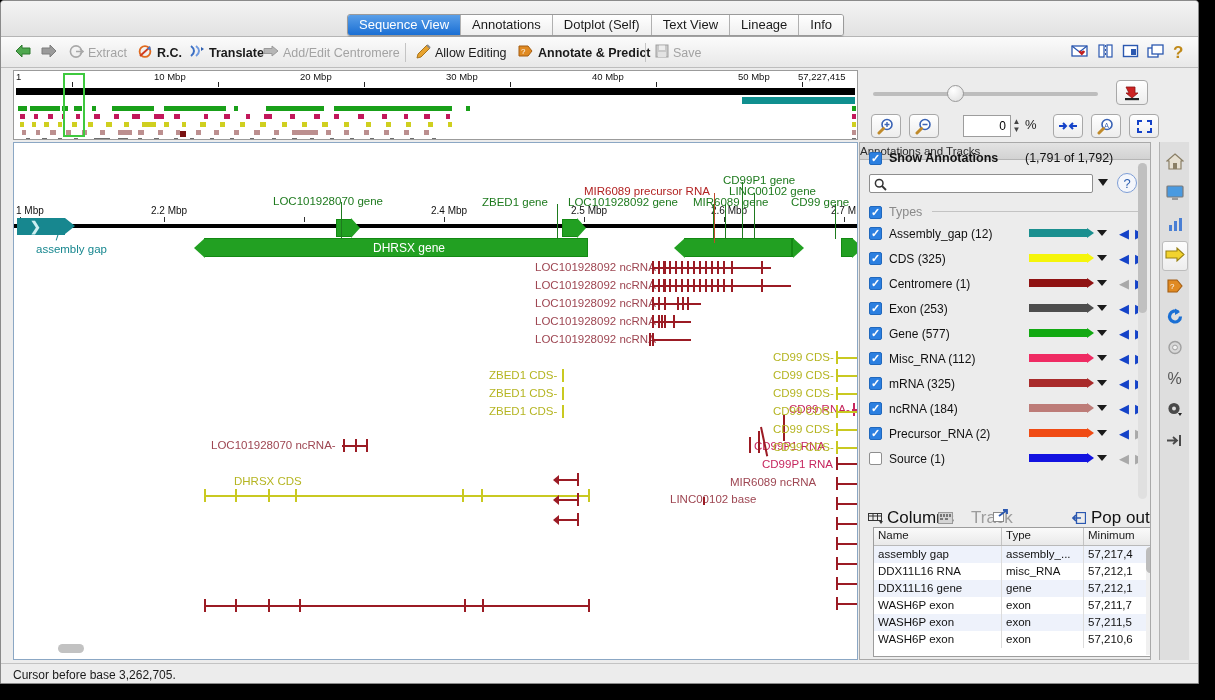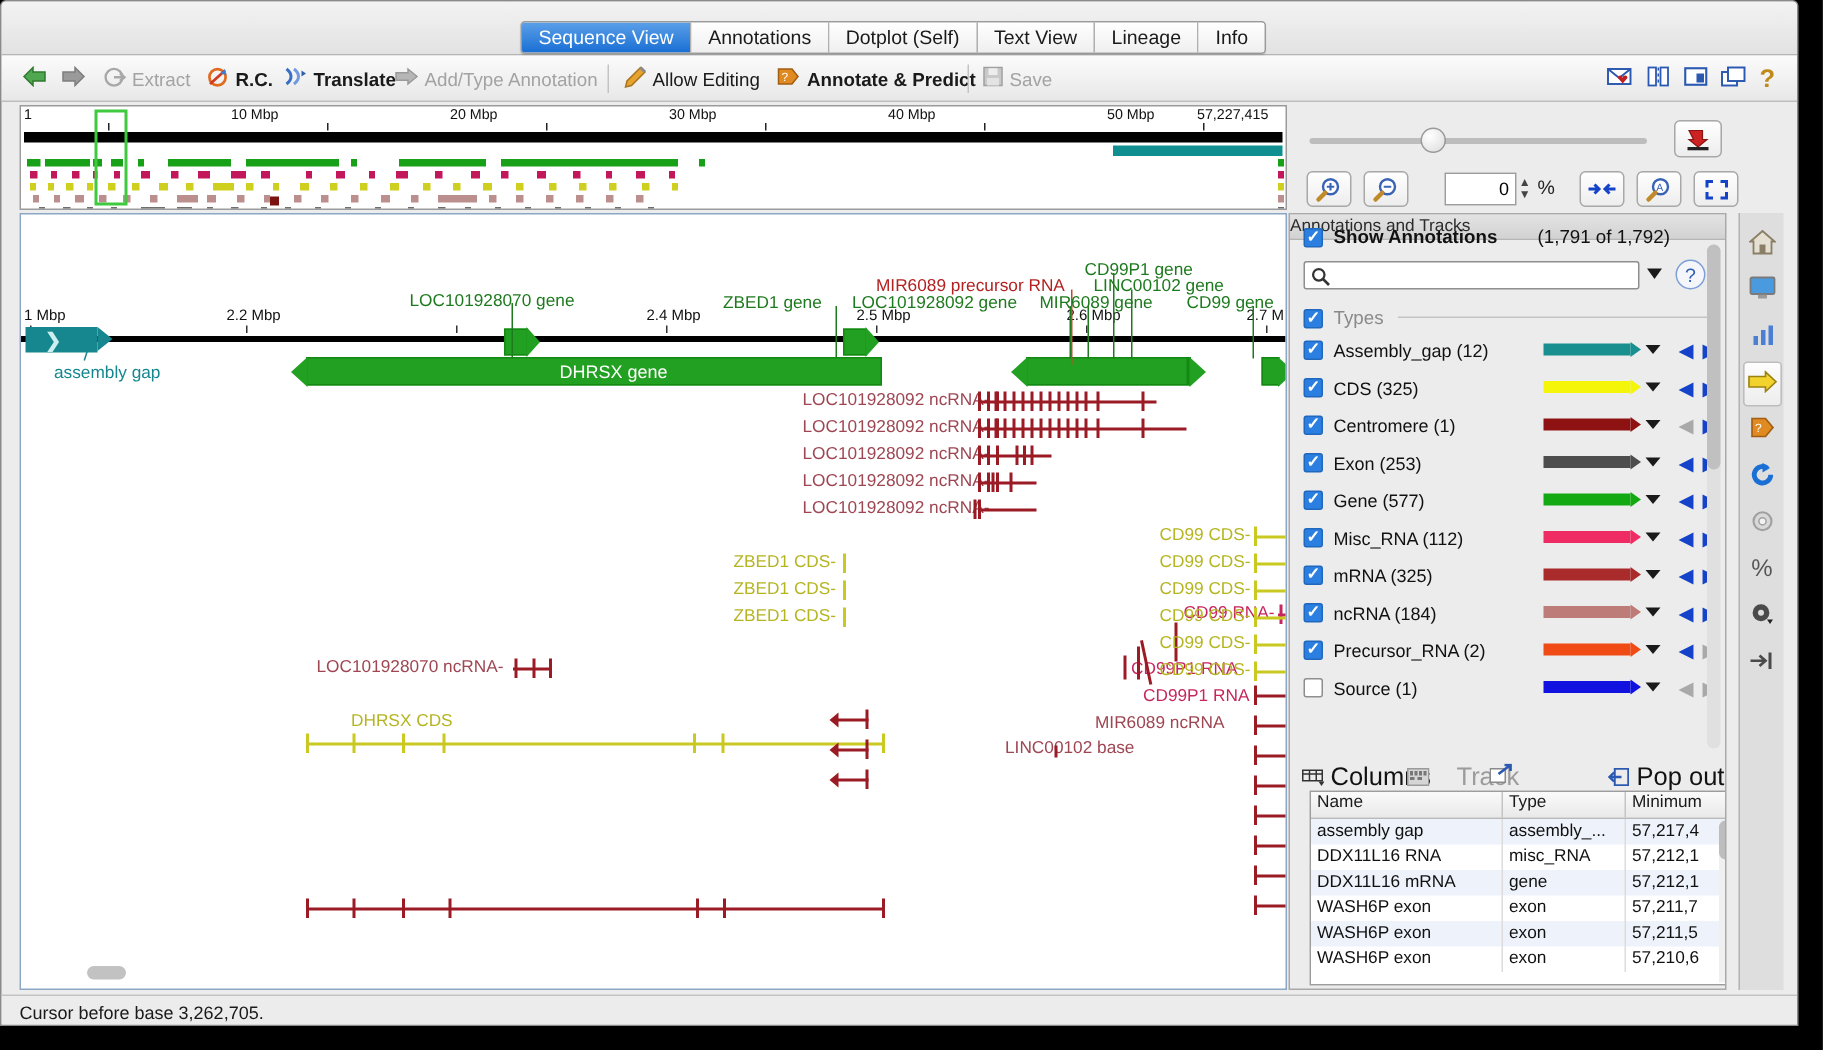--- a/index.html
+++ b/index.html
@@ -349,21 +349,21 @@
             </svg>
       </span>
       <span style="font-weight:bold">Translate</span>
     </div>
     <div class="tb-item dim" style="left:262px;">
       <span class="ico">
         <svg width="16" height="14" viewBox="0 0 16 14">
               <path d="M9 2 L15 7 L9 12 L9 9.5 L1 9.5 L1 4.5 L9 4.5 Z" fill="#b6b6b6" stroke="#9a9a9a"></path>
             </svg>
       </span>
-      <span>Add/Type Annotation</span>
+      <span>Add/Edit Centromere</span>
     </div>
 
     <div class="tb-sep" style="left:404px;"></div>
 
     <div class="tb-item" style="left:414px;">
       <span class="ico">
         <svg width="16" height="15" viewBox="0 0 16 15">
               <path d="M12 1 L15 4 L6 13 L2 14 L3 10 Z" fill="#e8a32e" stroke="#a8741c"></path>
               <path d="M12 1 L15 4" stroke="#8a8a8a" stroke-width="2"></path>
             </svg>
@@ -996,21 +996,21 @@
               <div class="c1">assembly gap</div>
               <div class="c2">assembly_...</div>
               <div class="c3">57,217,4</div>
             </div>
             <div class="trw">
               <div class="c1">DDX11L16 RNA</div>
               <div class="c2">misc_RNA</div>
               <div class="c3">57,212,1</div>
             </div>
             <div class="trw alt">
-              <div class="c1">DDX11L16 mRNA</div>
+              <div class="c1">DDX11L16 gene</div>
               <div class="c2">gene</div>
               <div class="c3">57,212,1</div>
             </div>
             <div class="trw">
               <div class="c1">WASH6P exon</div>
               <div class="c2">exon</div>
               <div class="c3">57,211,7</div>
             </div>
             <div class="trw alt">
               <div class="c1">WASH6P exon</div>

